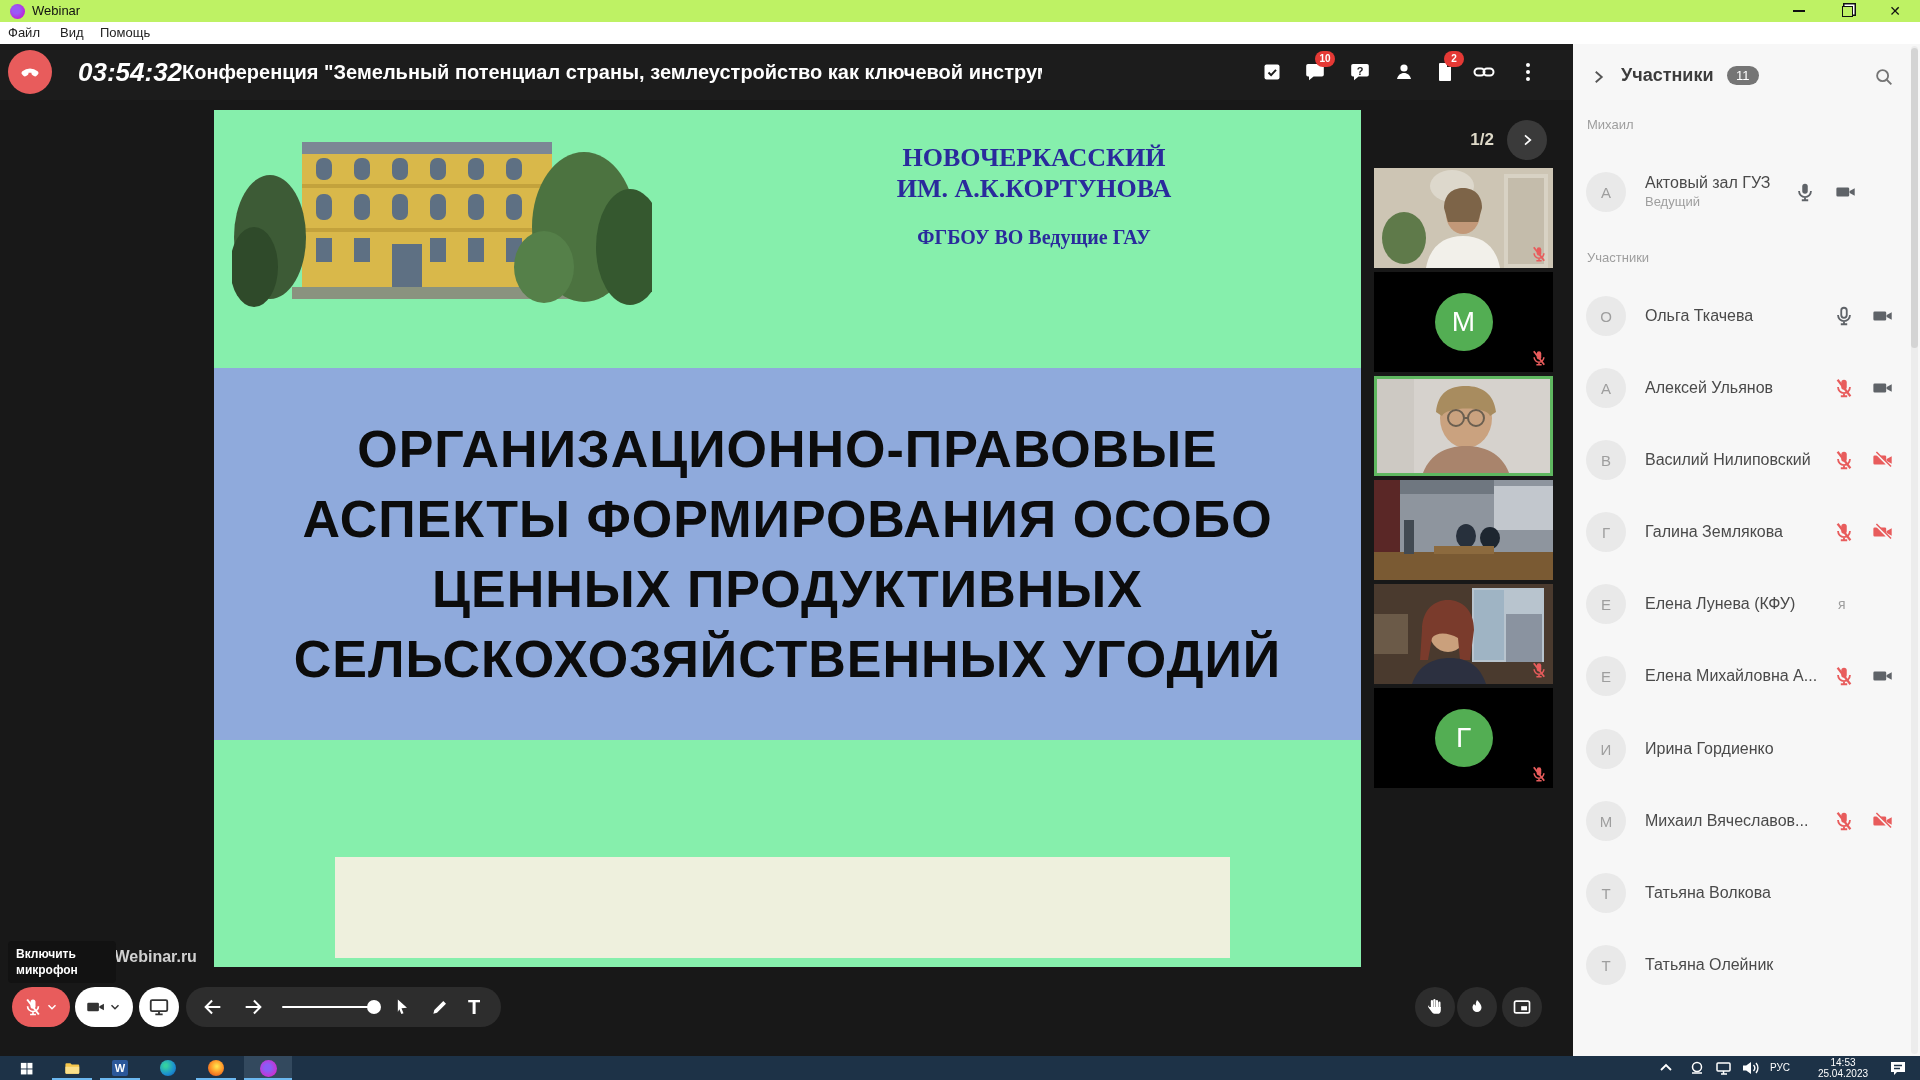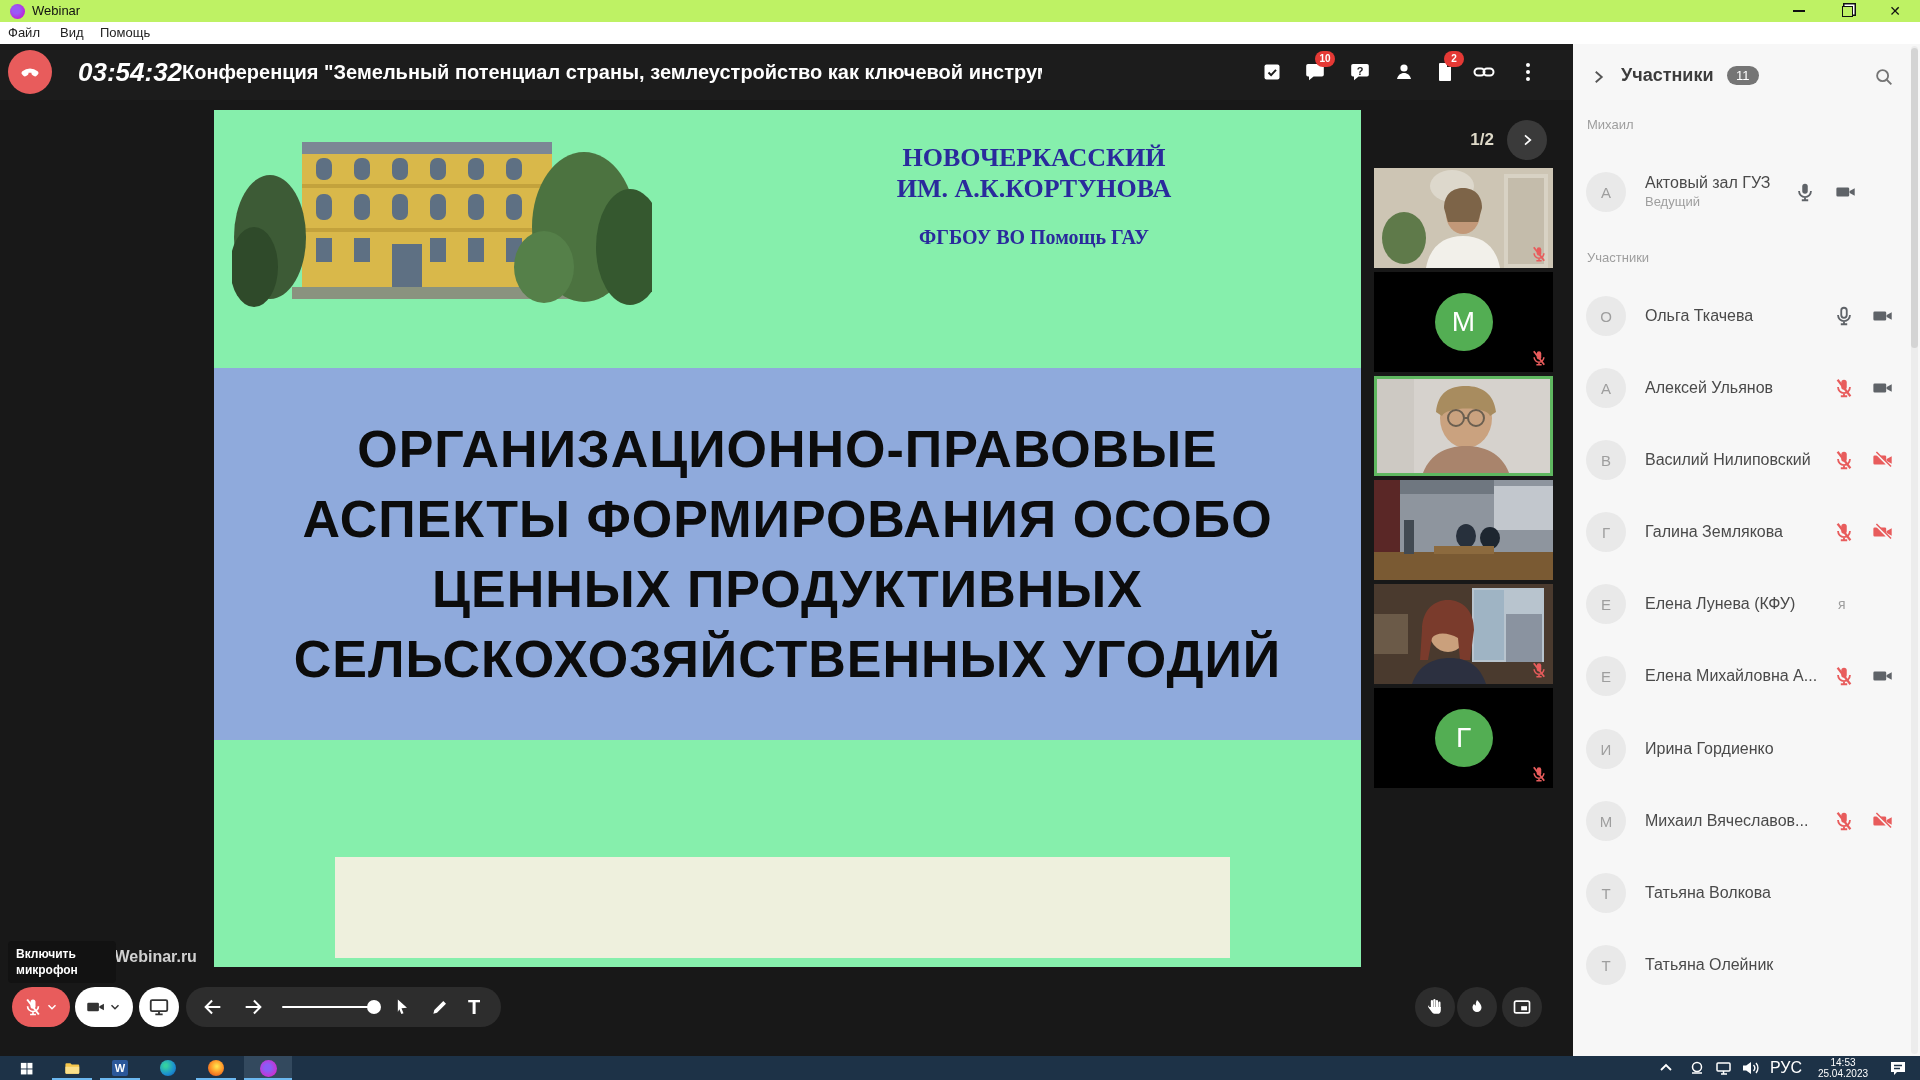--- a/index.html
+++ b/index.html
@@ -104,21 +104,21 @@
   .taskbar{position:absolute;bottom:0;left:0;width:1920px;height:24px;background:#1d3247;}
   .tb-btn{position:absolute;top:0;height:24px;display:flex;align-items:center;justify-content:center;}
   .tb-active{background:#33495e;}
   .tb-under{position:absolute;bottom:0;height:2px;background:#6cb8f0;}
   .word-ic{width:16px;height:16px;background:#2b579a;border-radius:2px;color:#fff;font-size:11px;font-weight:bold;
            display:flex;align-items:center;justify-content:center;}
   .edge-ic{width:16px;height:16px;border-radius:50%;background:radial-gradient(circle at 35% 35%,#35d0a0 10%,#1b8fd0 60%,#1256a8 100%);}
   .ff-ic{width:16px;height:16px;border-radius:50%;background:radial-gradient(circle at 55% 40%,#ffe14d 5%,#ff9a2a 45%,#e2511f 90%);}
   .web-ic{width:17px;height:17px;border-radius:50%;background:radial-gradient(circle at 45% 45%,#8b5cf6 25%,#d926c9 80%);}
   .tray{position:absolute;top:0;height:24px;color:#fff;display:flex;align-items:center;}
-  .tray-lang{position:absolute;left:1770px;top:0;height:16px;line-height:24px;color:#fff;font-size:16px;}
+  .tray-lang{position:absolute;left:1770px;top:0;height:16px;line-height:24px;color:#fff;font-size:10px;}
   .tray-clock{position:absolute;left:1807px;top:1px;width:72px;color:#fff;font-size:10px;line-height:11px;text-align:center;}
 </style>
 </head>
 <body>
 
 <div class="screen">
 
   <div class="titlebar">
     <span class="app-dot"></span>
     <span class="app-title">Webinar</span>
@@ -215,21 +215,21 @@
         <rect x="60" y="155" width="300" height="12" fill="#8a937f"></rect>
         <ellipse cx="38" cy="105" rx="36" ry="62" fill="#3d5b36"></ellipse>
         <ellipse cx="22" cy="135" rx="24" ry="40" fill="#2f4a2a"></ellipse>
         <ellipse cx="352" cy="95" rx="52" ry="75" fill="#4c7340"></ellipse>
         <ellipse cx="398" cy="115" rx="34" ry="58" fill="#35582f"></ellipse>
         <ellipse cx="312" cy="135" rx="30" ry="36" fill="#558049"></ellipse>
       </svg>
       <div class="institute">
         <div class="l">НОВОЧЕРКАССКИЙ</div>
         <div class="l">ИМ. А.К.КОРТУНОВА</div>
-        <div class="sub">ФГБОУ ВО Помощь ГАУ</div>
+        <div class="sub">ФГБОУ ВО Ведущие ГАУ</div>
       </div>
       <div class="slide-blue">
         <div class="t">ОРГАНИЗАЦИОННО-ПРАВОВЫЕ</div>
         <div class="t">АСПЕКТЫ ФОРМИРОВАНИЯ ОСОБО</div>
         <div class="t">ЦЕННЫХ ПРОДУКТИВНЫХ</div>
         <div class="t">СЕЛЬСКОХОЗЯЙСТВЕННЫХ УГОДИЙ</div>
       </div>
       <div class="slide-foot">
       </div>
     </div>

